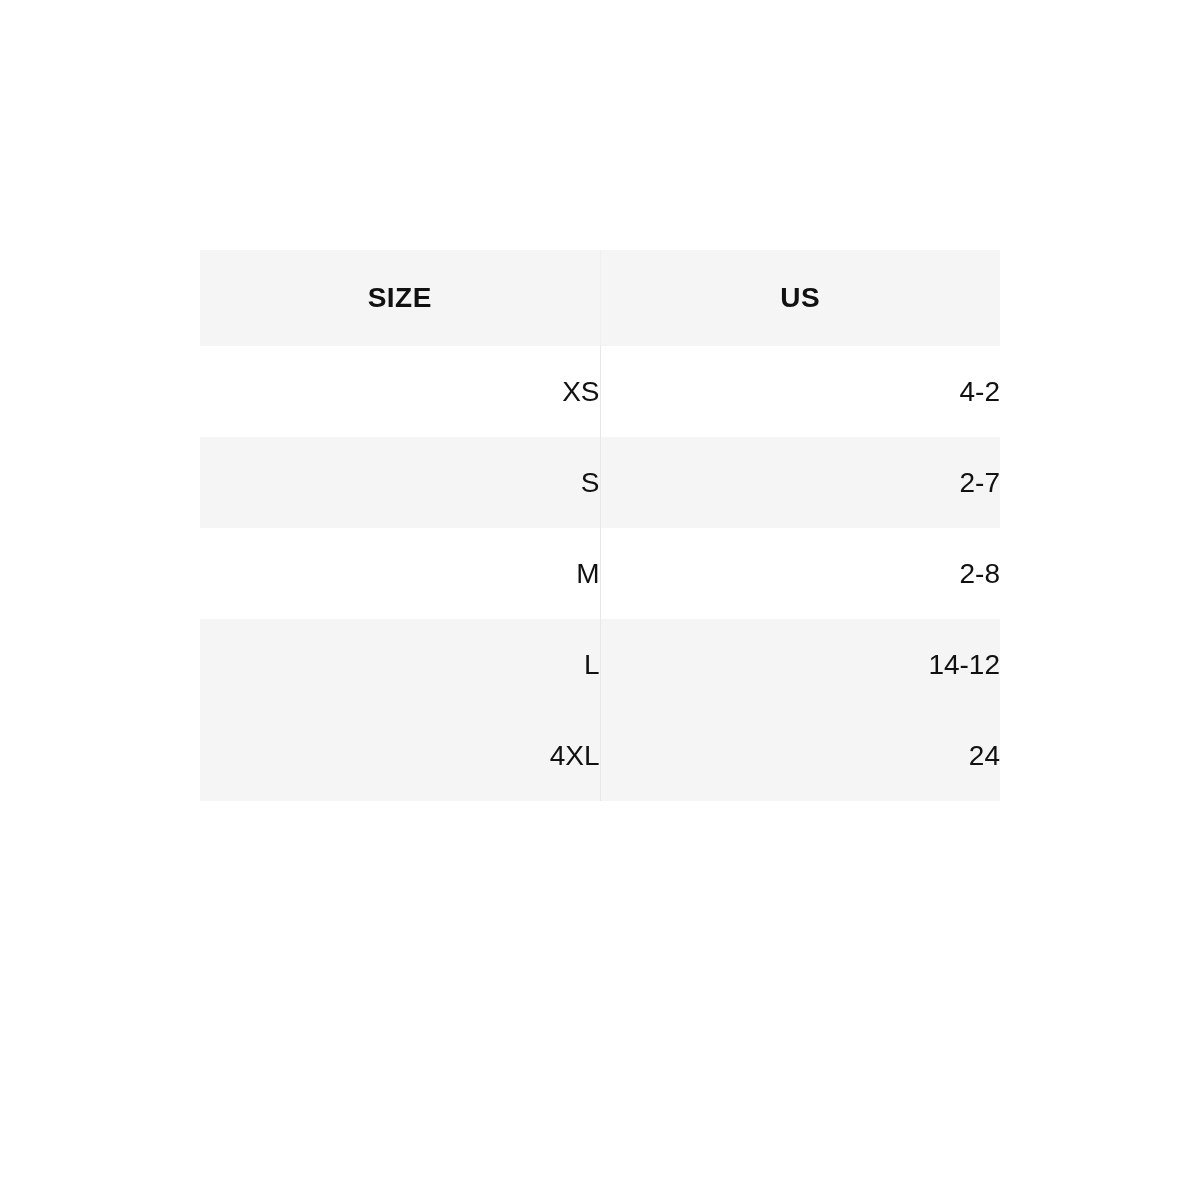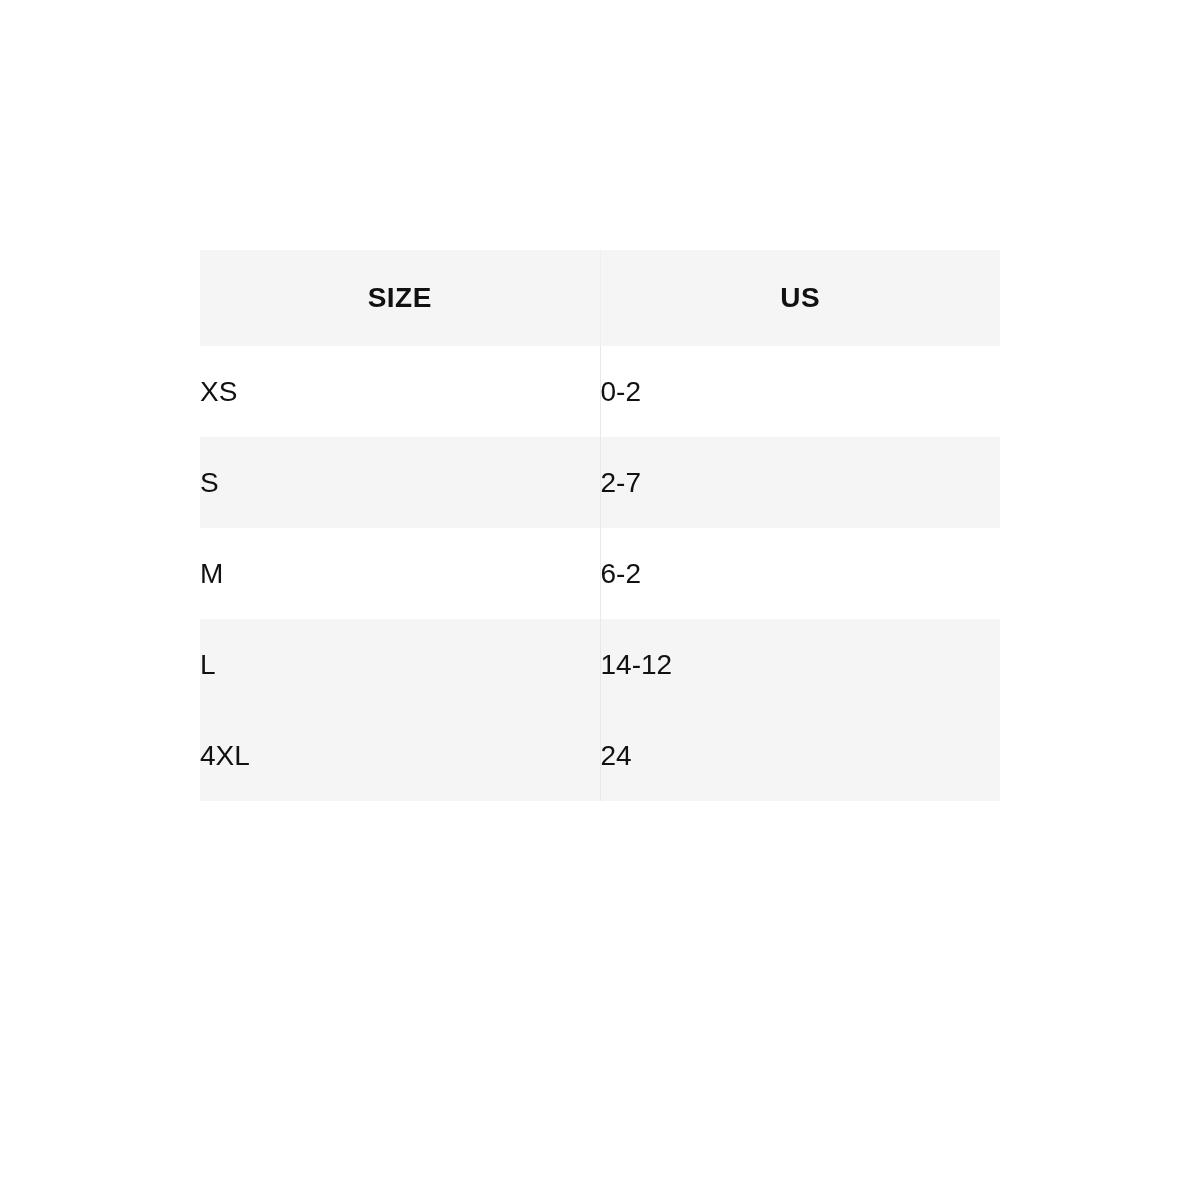--- a/index.html
+++ b/index.html
@@ -41,21 +41,21 @@
     text-align: center;
     vertical-align: middle;
     border: none;
     padding: 0;
   }
   table.size-chart tbody td {
     height: 91px;
     font-size: 28px;
     font-weight: normal;
     color: #111111;
-    text-align: left;
+    text-align: right;
     vertical-align: middle;
     border: none;
     padding: 0;
   }
   table.size-chart tbody tr.odd td {
     background: #ffffff;
   }
   table.size-chart tbody tr.even td {
     background: #f5f5f5;
   }
@@ -80,29 +80,29 @@
       </colgroup>
       <thead>
         <tr>
           <th class="head-size">SIZE</th>
           <th class="head-us">US</th>
         </tr>
       </thead>
       <tbody>
         <tr class="odd">
           <td class="cell-size">XS</td>
-          <td class="cell-us">0-2</td>
+          <td class="cell-us">4-2</td>
         </tr>
         <tr class="even">
           <td class="cell-size">S</td>
           <td class="cell-us">2-7</td>
         </tr>
         <tr class="odd">
           <td class="cell-size">M</td>
-          <td class="cell-us">6-2</td>
+          <td class="cell-us">2-8</td>
         </tr>
         <tr class="even">
           <td class="cell-size">L</td>
           <td class="cell-us">14-12</td>
         </tr>
         <tr class="even">
           <td class="cell-size">4XL</td>
           <td class="cell-us">24</td>
         </tr>
       </tbody>

